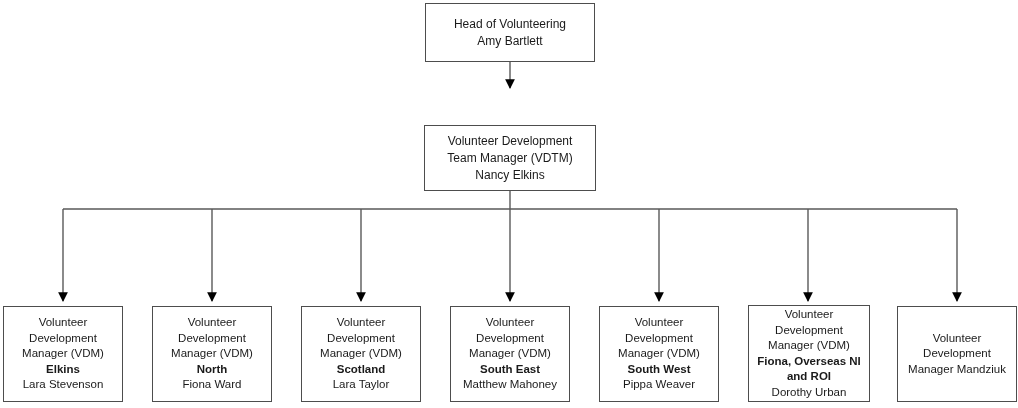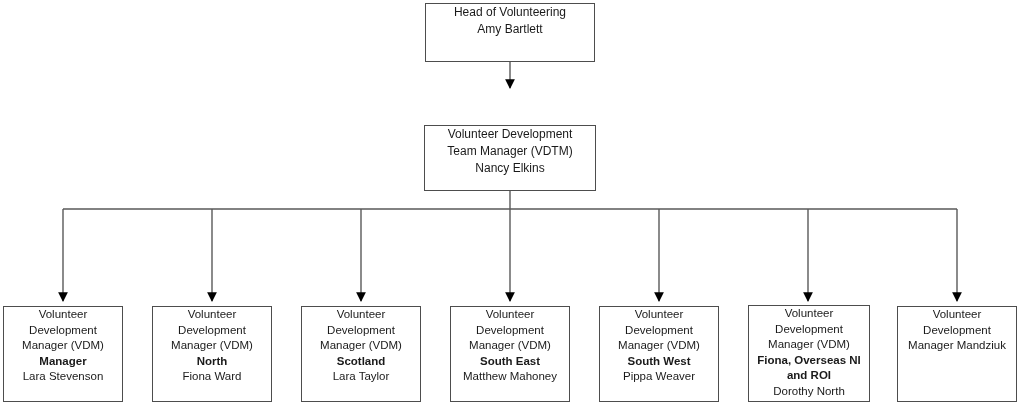--- a/index.html
+++ b/index.html
@@ -23,21 +23,21 @@
     height: 408px;
     z-index: 1;
   }
   .node {
     position: absolute;
     box-sizing: border-box;
     border: 1.4px solid #4d4d4d;
     background: #ffffff;
     display: flex;
     flex-direction: column;
-    justify-content: flex-start;
+    justify-content: center;
     align-items: center;
     text-align: center;
     color: #1a1a1a;
     z-index: 2;
   }
   .node-top {
     font-size: 12px;
     line-height: 17px;
   }
   .node-child {
@@ -94,21 +94,21 @@
   <div class="node node-top" id="node-team-mgr">
     <span class="line">Volunteer Development</span>
     <span class="line">Team Manager (VDTM)</span>
     <span class="line">Nancy Elkins</span>
   </div>
 
   <div class="node node-child child-0">
     <span class="line">Volunteer</span>
     <span class="line">Development</span>
     <span class="line">Manager (VDM)</span>
-    <span class="line bold">Manager</span>
+    <span class="line bold">Elkins</span>
 
     <span class="line">Lara Stevenson</span>
   </div>
 
   <div class="node node-child child-1">
     <span class="line">Volunteer</span>
     <span class="line">Development</span>
     <span class="line">Manager (VDM)</span>
     <span class="line bold">North</span>
 
@@ -141,21 +141,21 @@
 
     <span class="line">Pippa Weaver</span>
   </div>
 
   <div class="node node-child child-5">
     <span class="line">Volunteer</span>
     <span class="line">Development</span>
     <span class="line">Manager (VDM)</span>
     <span class="line bold">Fiona, Overseas NI</span>
     <span class="line bold">and ROI</span>
-    <span class="line">Dorothy North</span>
+    <span class="line">Dorothy Urban</span>
   </div>
 
   <div class="node node-child child-6">
     <span class="line">Volunteer</span>
     <span class="line">Development</span>
 
     <span class="line">Manager Mandziuk</span>
   </div>
 
 </div>

